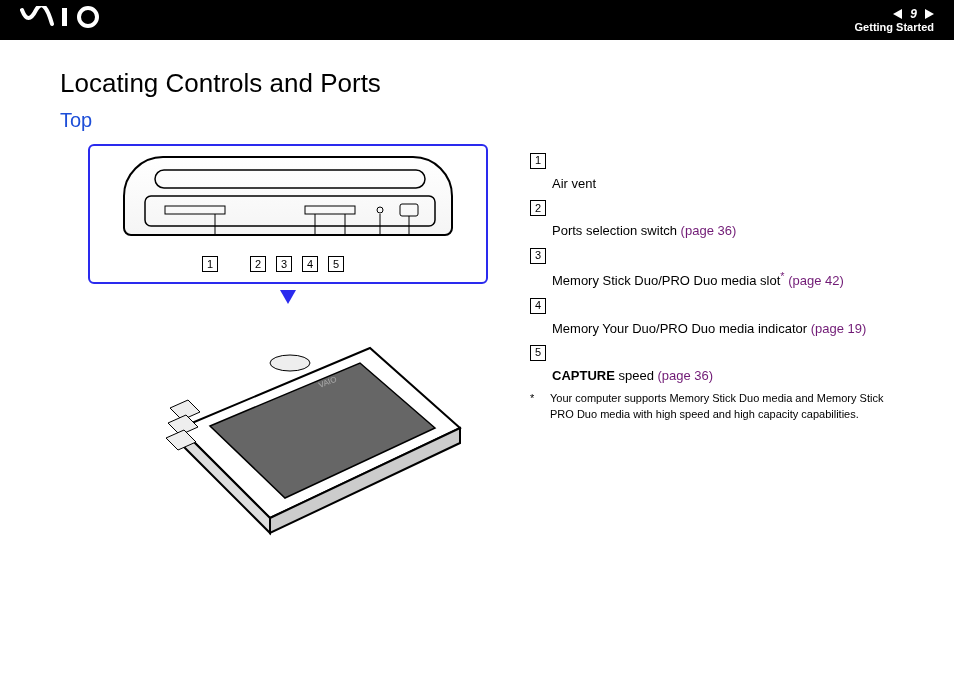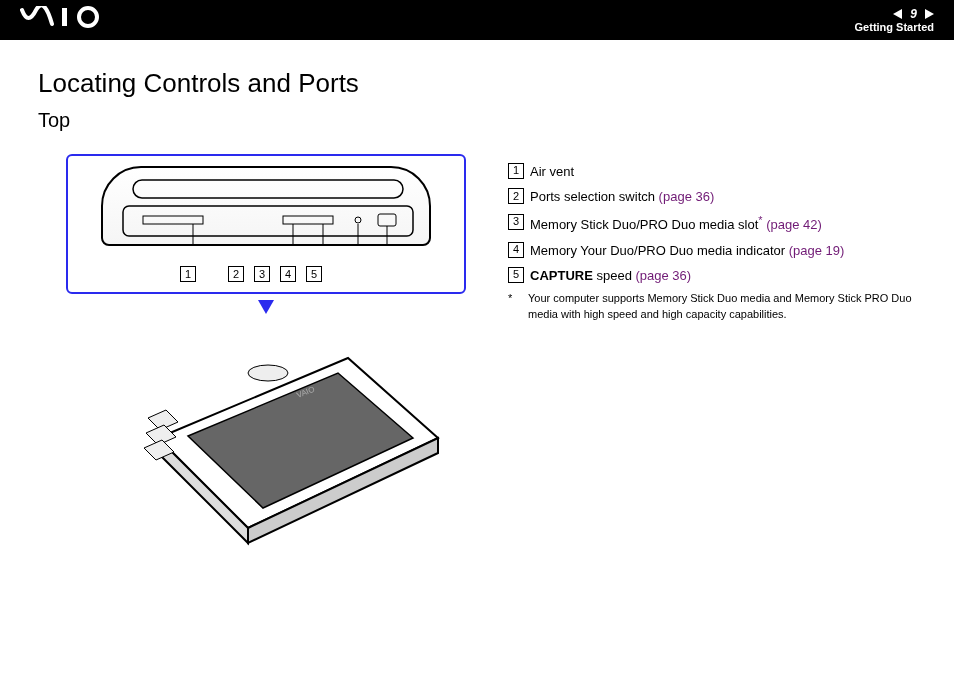--- a/index.html
+++ b/index.html
@@ -50,36 +50,36 @@
     font-style: italic;
     font-size: 12px;
     font-weight: bold;
   }
   .section-label {
     font-weight: bold;
     font-size: 11px;
     text-align: right;
   }
   .content {
-    padding: 28px 38px;
+    padding: 28px 60px;
   }
   h1 {
     font-size: 26px;
     font-weight: 400;
     margin-bottom: 10px;
   }
   .intro {
     font-size: 14px;
     margin-bottom: 14px;
   }
   h2 {
-    color: #000000;
+    color: #1d4ed8;
     font-size: 20px;
     font-weight: 400;
-    margin-bottom: 22px;
+    margin-bottom: 12px;
   }
   .body-row {
     display: flex;
     gap: 30px;
     align-items: flex-start;
   }
   .diagram-col {
     flex: 0 0 440px;
   }
   .diagram-box {
@@ -138,21 +138,21 @@
     line-height: 1.8;
     padding-top: 6px;
   }
   .legend-row {
     display:flex;
     align-items:flex-start;
     gap:6px;
     margin-bottom:2px;
   }
   .legend-row .numbox { flex:0 0 16px; margin-top:3px;}
-  .legend-text { flex:1; }
+  .legend-text { flex:1;margin-top:22px; }
   .link { color: #701a75; }
   .capture { font-weight: bold; }
   .footnote {
     display:flex;
     gap:10px;
     font-size:11px;
     margin-top:4px;
     line-height:1.4;
   }
   .footnote .star { flex:0 0 10px;}

